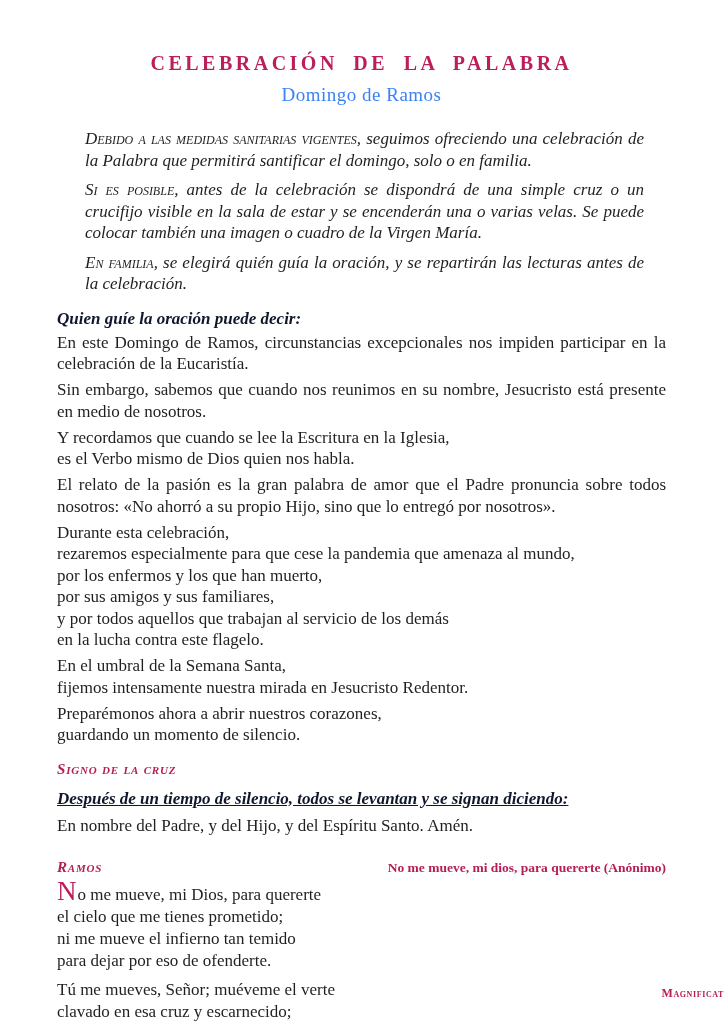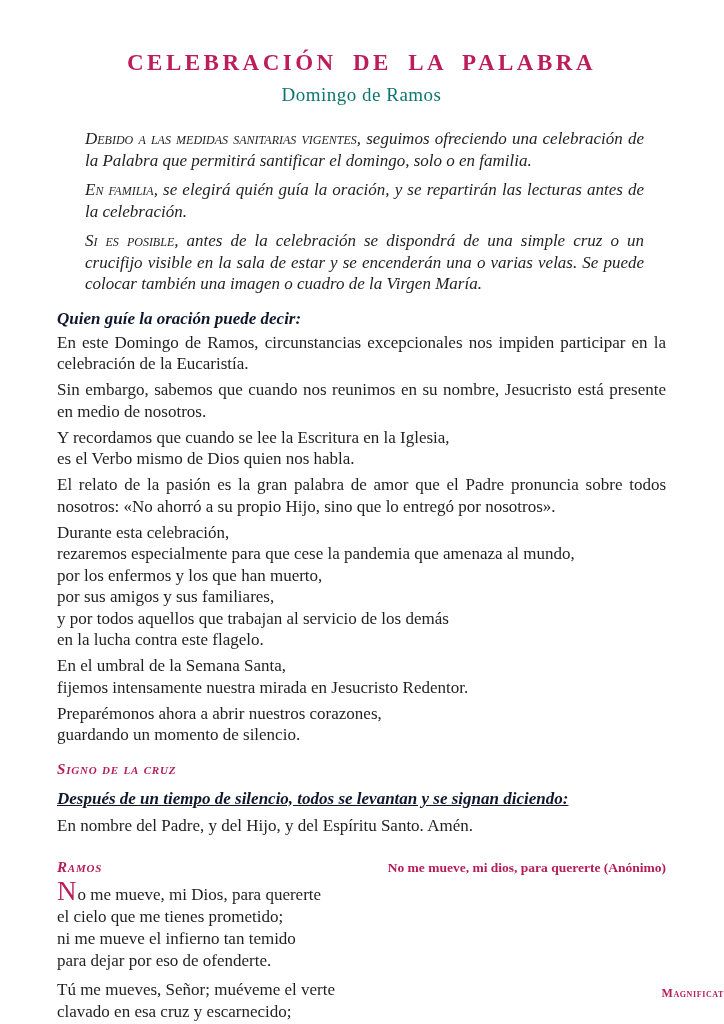--- a/index.html
+++ b/index.html
@@ -11,29 +11,29 @@
     font-family:"Liberation Serif", serif;
     color:#1f1f1f;
     padding:50px 58px 0 57px;
     overflow:hidden;
   }
   
   .title{
     margin:0 0 7px 0;
     text-align:center;
     color:#bb1e5a;
-    font-size:23px;
+    font-size:20px;
     font-weight:bold;
     letter-spacing:3.5px;
     word-spacing:7px;
     line-height:26px;
   }
   .subtitle{
     text-align:center;
-    color:#0f766e;
+    color:#3b82f6;
     font-size:19px;
     line-height:24px;
     margin:0 0 21px 0;
     letter-spacing:0.5px;
   }
   
   .rubric-intro{margin:0 22px 0 28px;}
   .rubric{
     font-style:italic;
     font-size:17px;
@@ -108,22 +108,22 @@
 </head>
 <body>
 
 <div class="page">
 
   <h1 class="title">CELEBRACIÓN DE LA PALABRA</h1>
   <div class="subtitle">Domingo de Ramos</div>
 
   <section class="rubric-intro">
     <p class="rubric"><span class="sc">Debido a las medidas sanitarias vigentes</span><span>, seguimos ofreciendo una celebración de la Palabra que permitirá santificar el domingo, solo o en familia.</span></p>
+    <p class="rubric"><span class="sc">Si es posible</span><span>, antes de la celebración se dispondrá de una simple cruz o un crucifijo visible en la sala de estar y se encenderán una o varias velas. Se puede colocar también una imagen o cuadro de la Virgen María.</span></p>
     <p class="rubric"><span class="sc">En familia</span><span>, se elegirá quién guía la oración, y se repartirán las lecturas antes de la celebración.</span></p>
-    <p class="rubric"><span class="sc">Si es posible</span><span>, antes de la celebración se dispondrá de una simple cruz o un crucifijo visible en la sala de estar y se encenderán una o varias velas. Se puede colocar también una imagen o cuadro de la Virgen María.</span></p>
   </section>
 
   <section>
     <h2 class="h-rubric">Quien guíe la oración puede decir:</h2>
 
     <p class="body-block just">En este Domingo de Ramos, circunstancias excepcionales nos impiden participar en la celebración de la Eucaristía.</p>
     <p class="body-block just">Sin embargo, sabemos que cuando nos reunimos en su nombre, Jesucristo está presente en medio de nosotros.</p>
 
     <p class="body-block">
       <span class="vline">Y recordamos que cuando se lee la Escritura en la Iglesia,</span>

